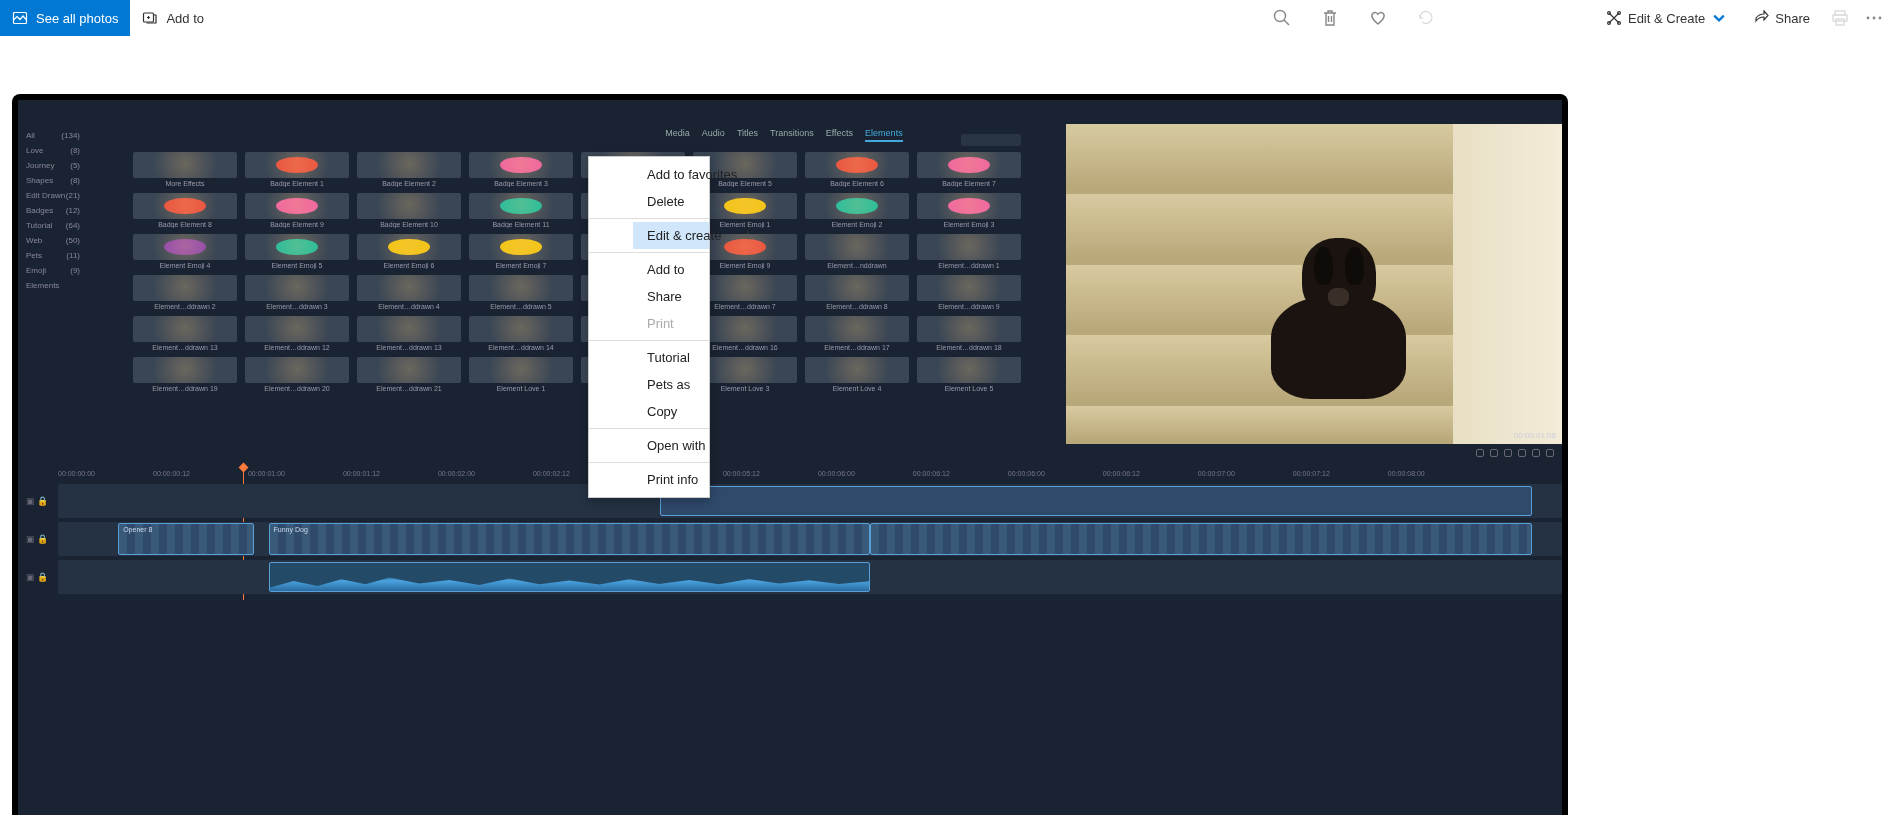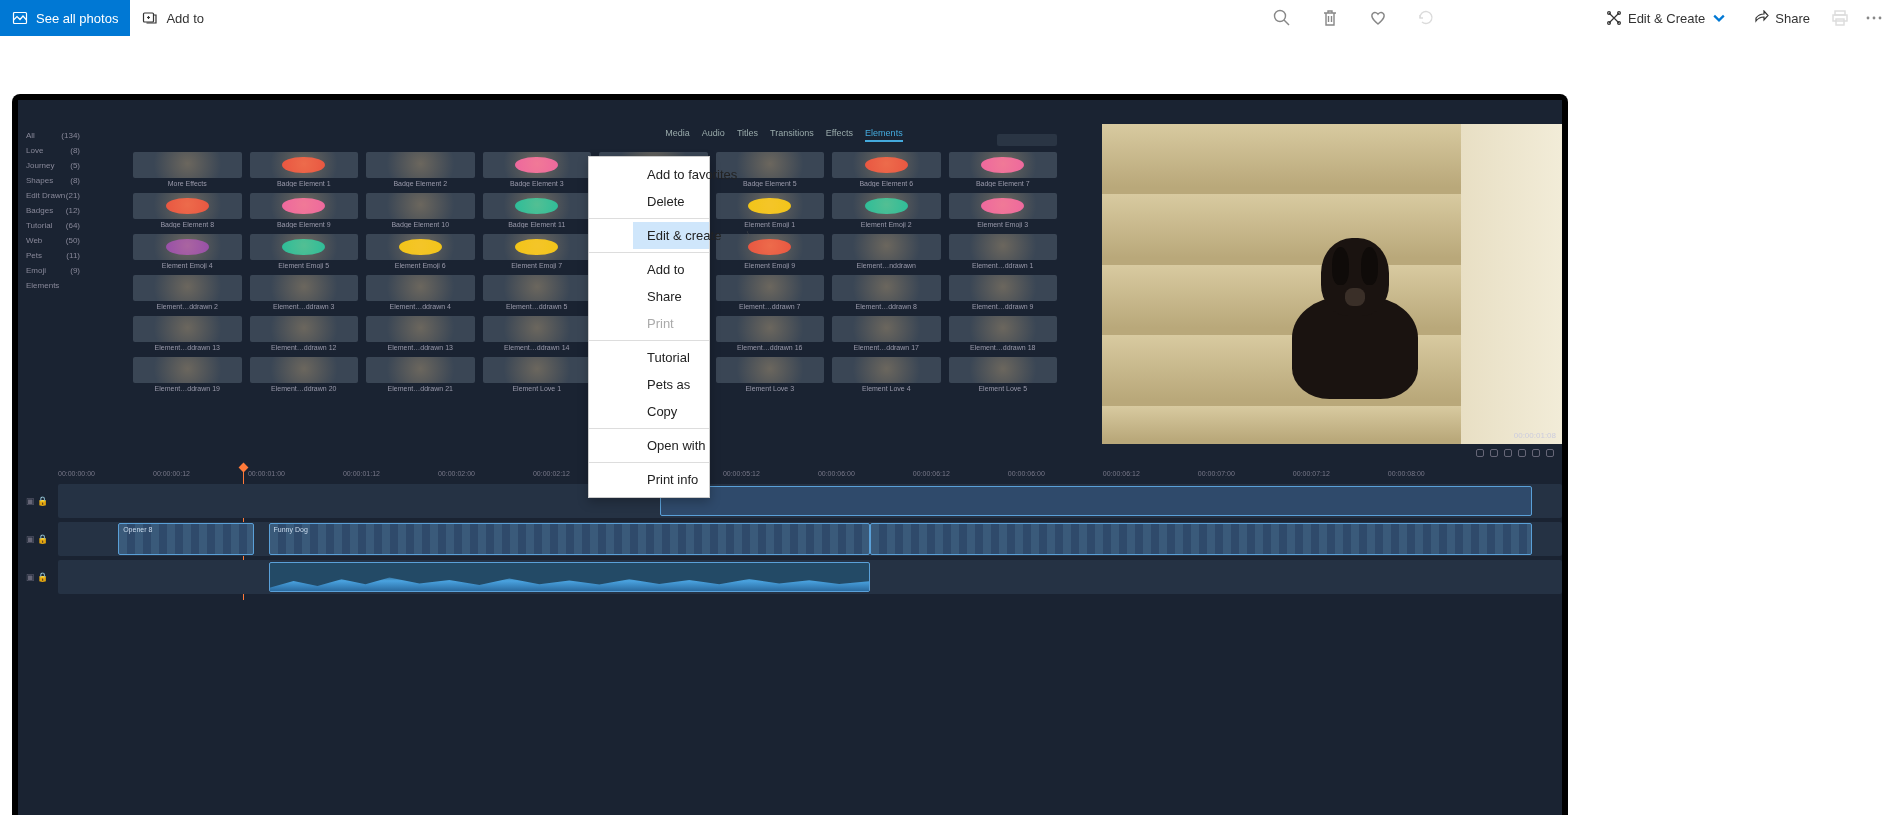--- a/index.html
+++ b/index.html
@@ -32,21 +32,21 @@
 .ed-side-row { display: flex; justify-content: space-between; padding: 3px 4px; cursor: pointer;}
 .ed-grid-wrap { flex: 1; padding: 10px 8px 4px 8px; overflow: hidden;}
 .ed-search { display:flex; justify-content:flex-end; margin-bottom:6px;}
 .ed-search-box { width: 60px; height: 12px; background:#2a3544; border-radius:2px; }
 .ed-grid { display: grid; grid-template-columns: repeat(8, 1fr); gap: 6px 8px; }
 .ed-item { }
 .ed-thumb { height: 26px; background: #3a4655; border-radius: 2px; position:relative; overflow:hidden;}
 .ed-thumb::after{content:"";position:absolute;inset:0;background:radial-gradient(circle at 50% 45%, rgba(255,200,120,.25), transparent 60%);}
 .ed-thumb.badge::before{content:"";position:absolute;left:30%;top:20%;width:40%;height:60%;border-radius:50%;}
 .ed-label { font-size: 7px; color: #99a; text-align: center; margin-top: 2px; white-space: nowrap; overflow: hidden;}
-.ed-preview { width: 460px; background:#000000; position:relative;}
+.ed-preview { width: 496px; background:#000000; position:relative;}
 .ed-preview-img { position:absolute; inset:0; }
 
 .stairs { position:absolute; inset:0; background:linear-gradient(180deg,#c9b98f 0%,#d6c79a 100%);}
 .step { position:absolute; left:0; right:22%; height:22%; background:linear-gradient(180deg,#d8caa0 0%,#b9a87a 90%);}
 .step.s1{top:0}.step.s2{top:22%}.step.s3{top:44%}.step.s4{top:66%}.step.s5{top:88%;height:12%}
 .rail{position:absolute;right:0;top:0;width:22%;height:100%;background:linear-gradient(90deg,#e8dfc4,#f2ecd8);}
 .dog{position:absolute;right:28%;bottom:14%;width:34%;height:58%;}
 .dog-body{position:absolute;left:10%;bottom:0;width:80%;height:55%;background:#1a1310;border-radius:40% 40% 30% 30%;}
 .dog-head{position:absolute;left:28%;bottom:45%;width:44%;height:42%;background:#1a1310;border-radius:45% 45% 40% 40%;}
 .dog-ear{position:absolute;width:26%;height:48%;background:#0f0b09;border-radius:50% 50% 40% 40%;}

